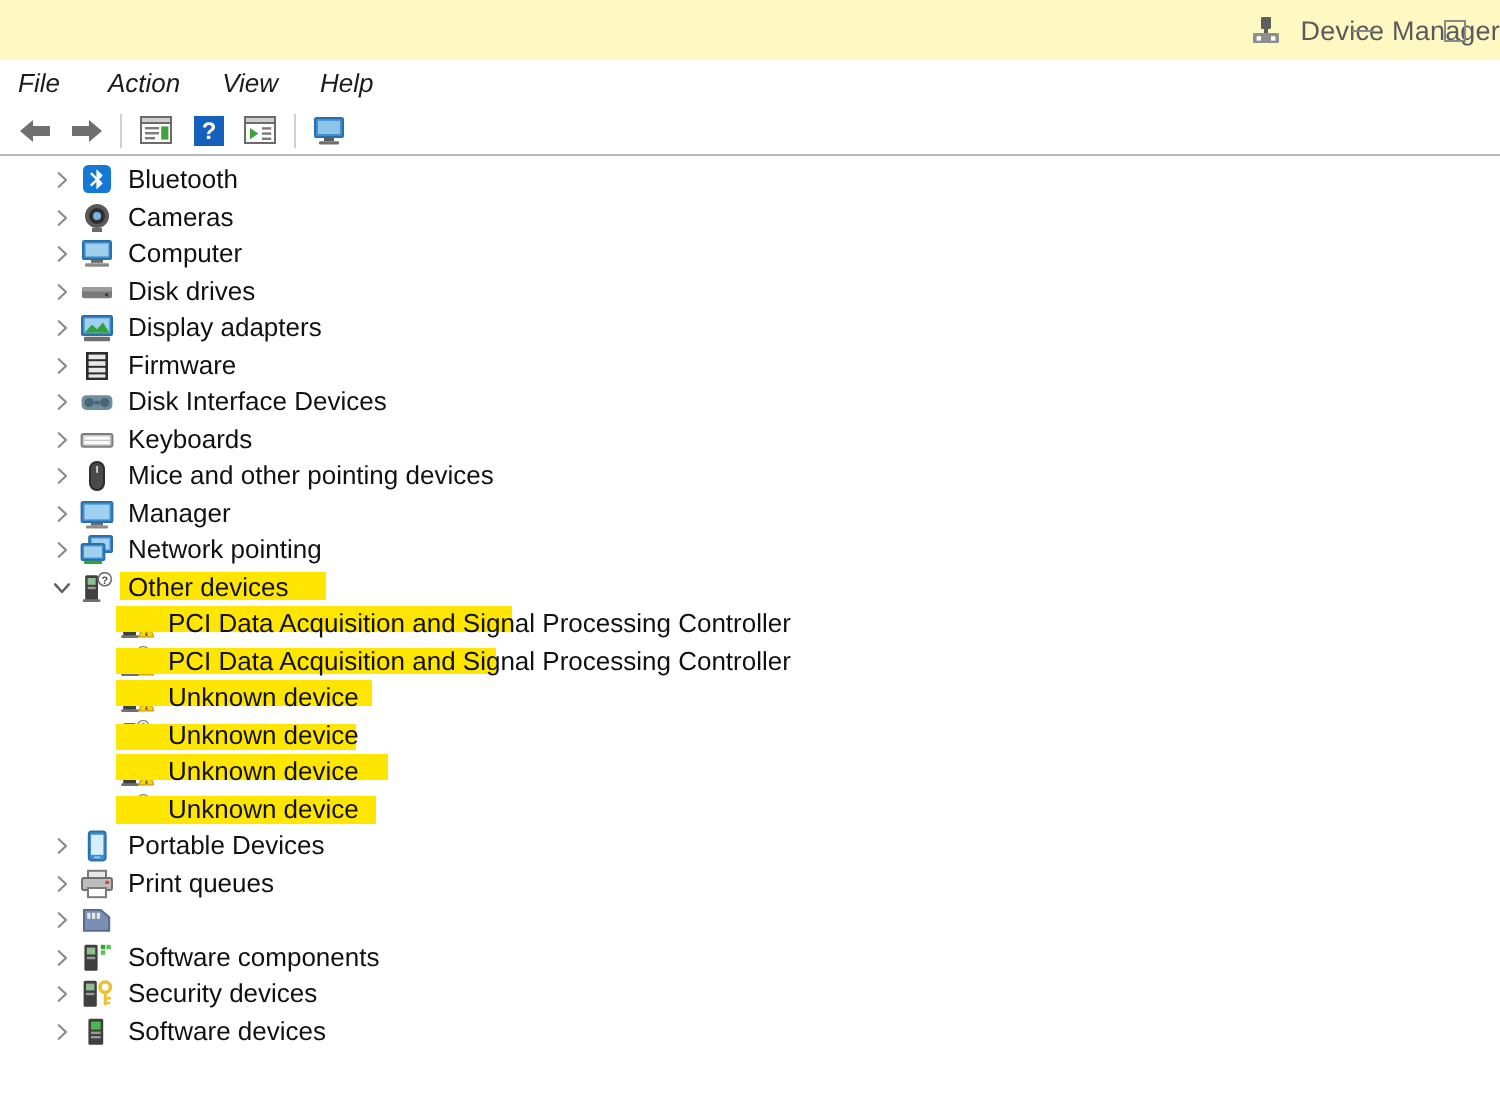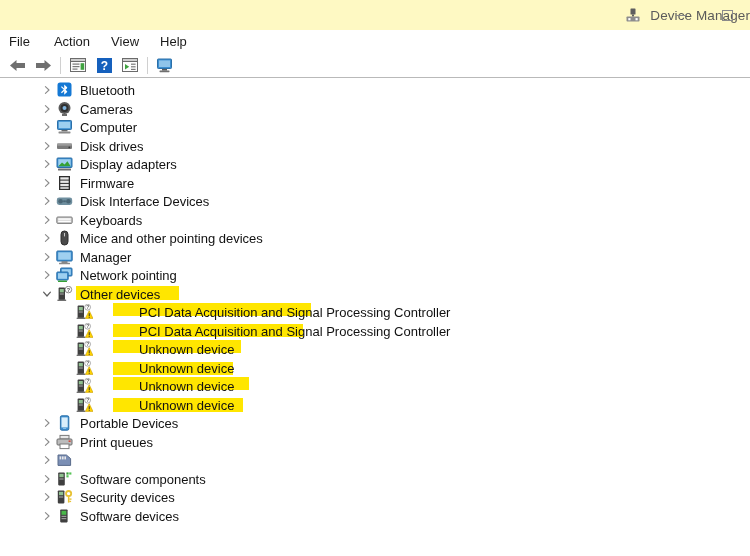--- a/index.html
+++ b/index.html
@@ -74,20 +74,21 @@
     box-sizing: border-box;
   }
 
   
   .menubar {
     height: 22px;
     display: flex;
     align-items: center;
     padding-left: 9px;
     background: #ffffff;
+    font-style: italic;
   }
   .menu-item {
     font-size: 13px;
     color: #1b1b1b;
     padding: 0 11px 0 0;
     margin-right: 10px;
     white-space: nowrap;
     cursor: default;
   }
   .menu-item:first-child { margin-right: 13px; }
@@ -132,24 +133,23 @@
     height: 478px;
     overflow: hidden;
     padding-top: 3px;
   }
   .row {
     position: relative;
     height: 18.5px;
     display: flex;
     align-items: center;
     white-space: nowrap;
-    margin-left: 16px;
   }
   .row.level1 { padding-left: 24px; }
-  .row.level2 { padding-left: 58px; gap: 39px; }
+  .row.level2 { padding-left: 58px; }
 
   .chev {
     width: 14px;
     height: 14px;
     flex: 0 0 auto;
     display: flex;
     align-items: center;
     justify-content: center;
     color: #6a6a6a;
   }

